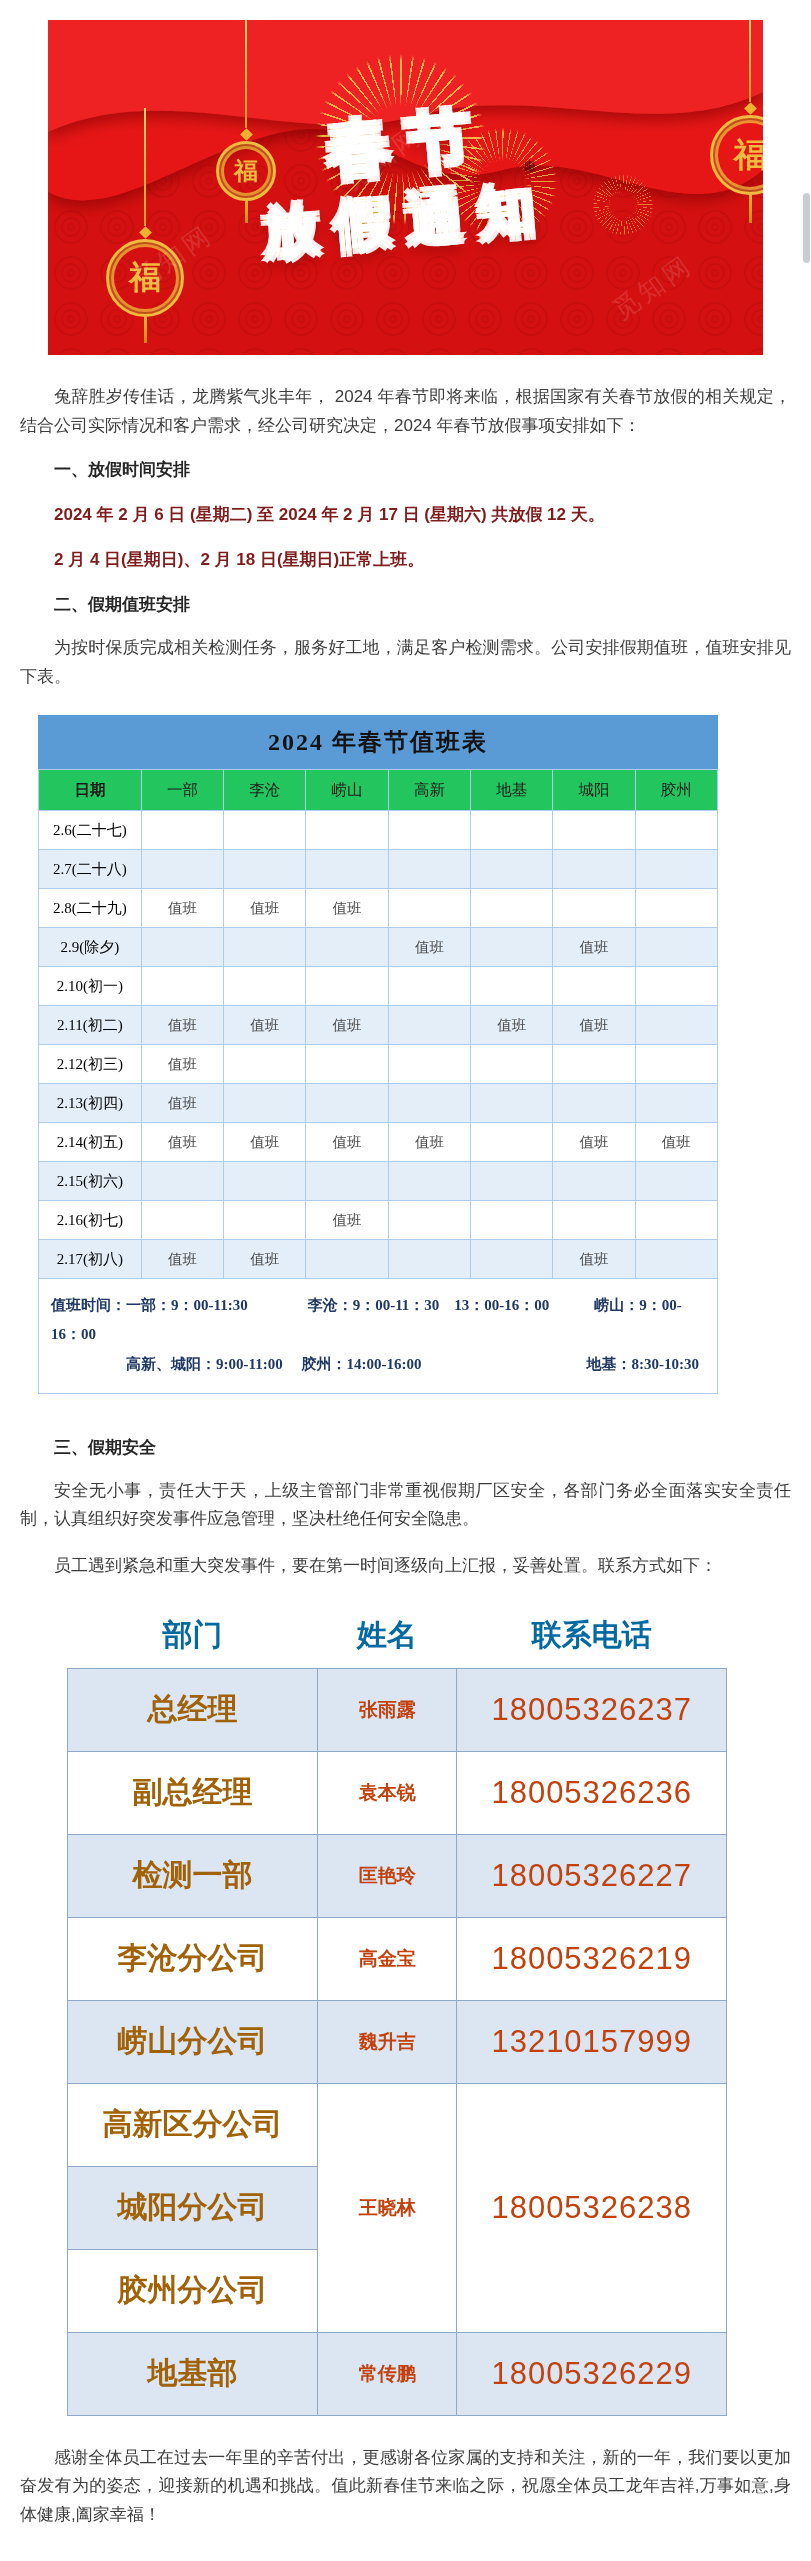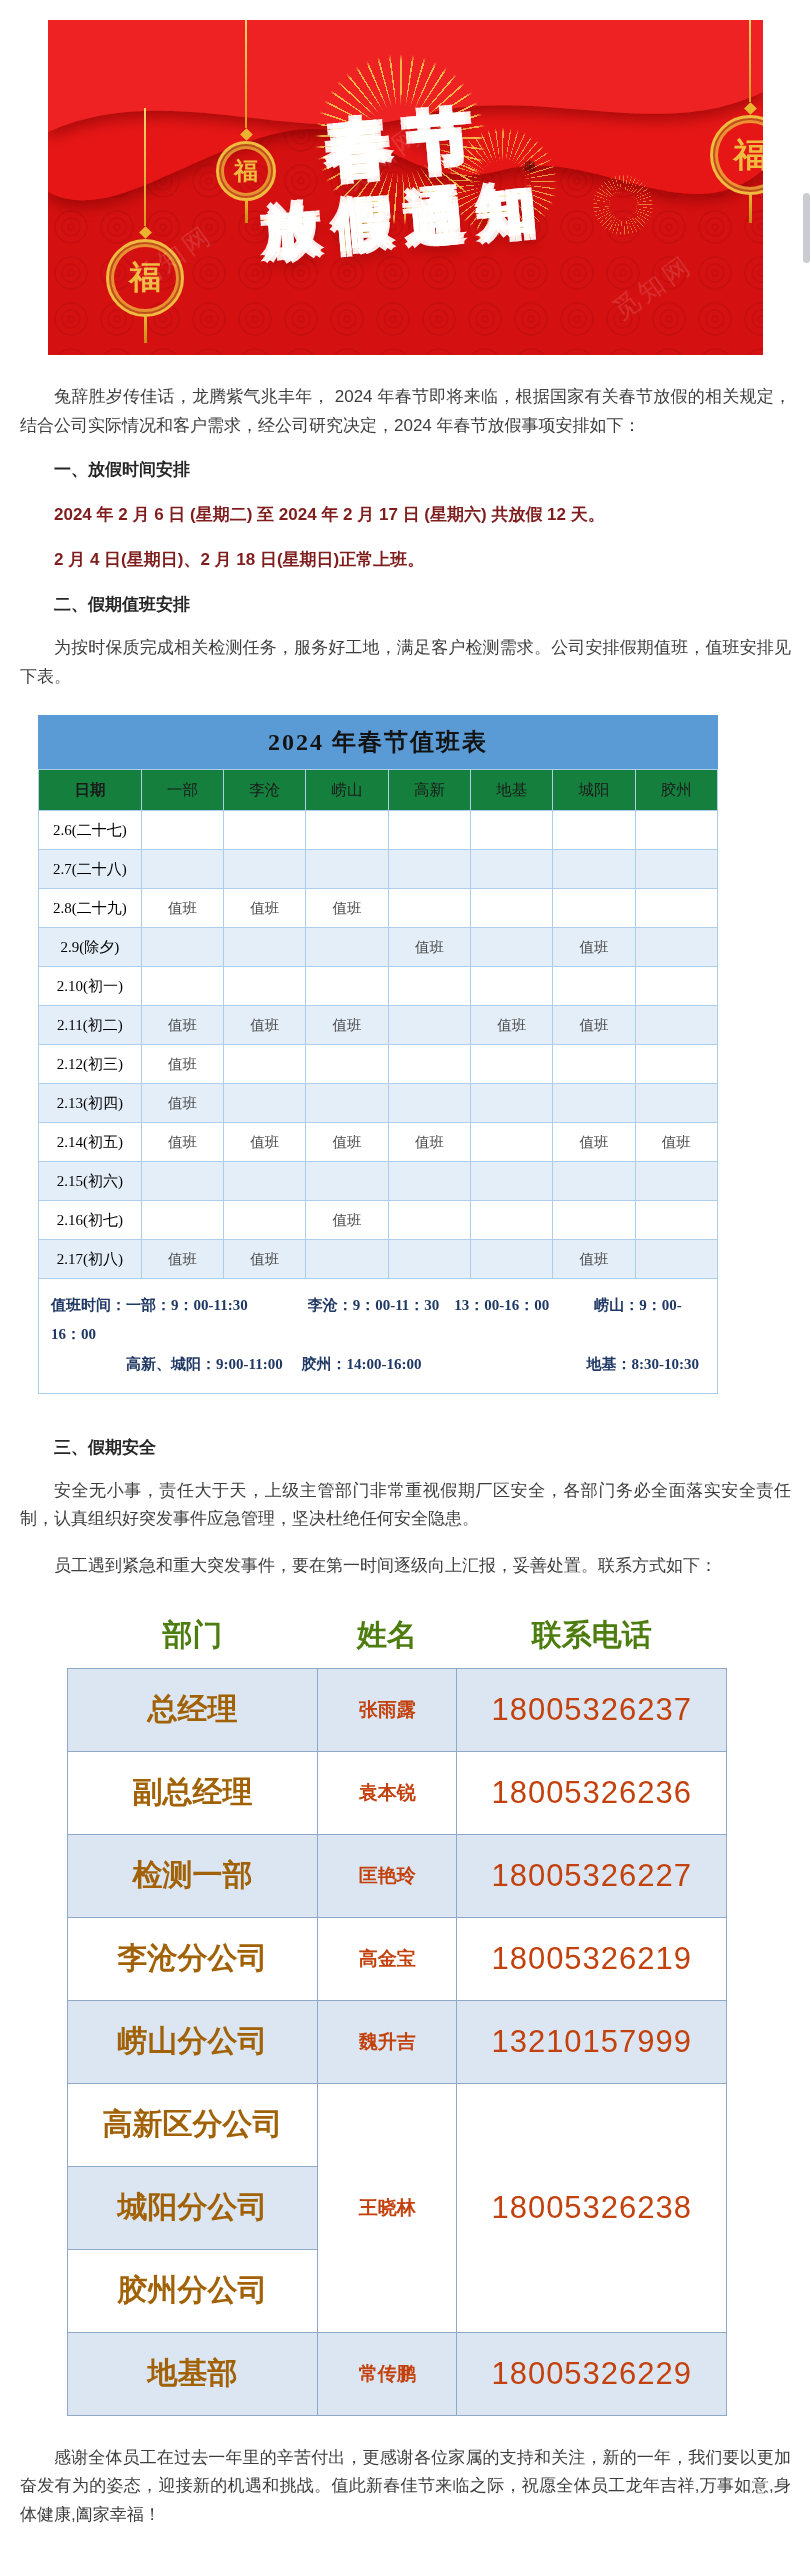--- a/index.html
+++ b/index.html
@@ -42,30 +42,30 @@
   .para.first{margin-top:28px;}
   .sec-head{font-size:17px;font-weight:700;color:#262626;text-indent:2em;margin:5px 0;}
   .red-line{font-size:17px;font-weight:700;color:#7f1d1d;text-indent:2em;margin:22px 0;}
 
   
   .duty-wrap{margin:24px 0 0 18px;width:680px;}
   .duty-title{height:54px;background:#5B9BD5;display:flex;align-items:center;justify-content:center;
     font-family:"Liberation Serif",serif;font-size:24px;font-weight:700;color:#131313;letter-spacing:2px;}
   table.duty{width:100%;border-collapse:collapse;font-family:"Liberation Serif",serif;table-layout:fixed;}
   table.duty th,table.duty td{border:1px solid #AECDEB;text-align:center;padding:0;}
-  table.duty th{height:40px;background:#15803d;font-size:15.5px;font-weight:400;color:#1a1a1a;}
+  table.duty th{height:40px;background:#22c55e;font-size:15.5px;font-weight:400;color:#1a1a1a;}
   table.duty th:first-child{font-weight:700;width:15%;}
   table.duty td{height:38px;font-size:15px;color:#000;}
   table.duty td.dutycell{font-size:14.5px;color:#4a4a4a;}
   table.duty tr.shade td{background:#E4EEF9;}
   .duty-notes{border:1px solid #AECDEB;border-top:none;padding:12px 10px 14px 12px;
     font-family:"Liberation Serif",serif;font-weight:700;color:#1F3864;font-size:15px;line-height:1.95;white-space:pre-wrap;}
 
   
-  .c-head{display:flex;width:660px;margin:34px 0 12px 47px;font-weight:700;font-size:30px;color:#4d7c0f;}
+  .c-head{display:flex;width:660px;margin:34px 0 12px 47px;font-weight:700;font-size:30px;color:#0369a1;}
   .c-head span{text-align:center;}
   .c-head .h1{width:38%;}.c-head .h2{width:21%;}.c-head .h3{width:41%;}
   table.contact{width:660px;margin-left:47px;border-collapse:collapse;table-layout:fixed;}
   table.contact td{border:1px solid #8FA8C8;text-align:center;height:80px;background:#fff;}
   table.contact td.shaded{background:#DCE6F2;}
   td.c-dept{width:38%;font-size:30px;font-weight:700;color:#a16207;}
   td.c-name{width:21%;font-size:19px;font-weight:700;color:#c2410c;}
   td.c-phone{width:41%;font-size:31px;font-weight:400;color:#c2410c;letter-spacing:1px;}
 
   

